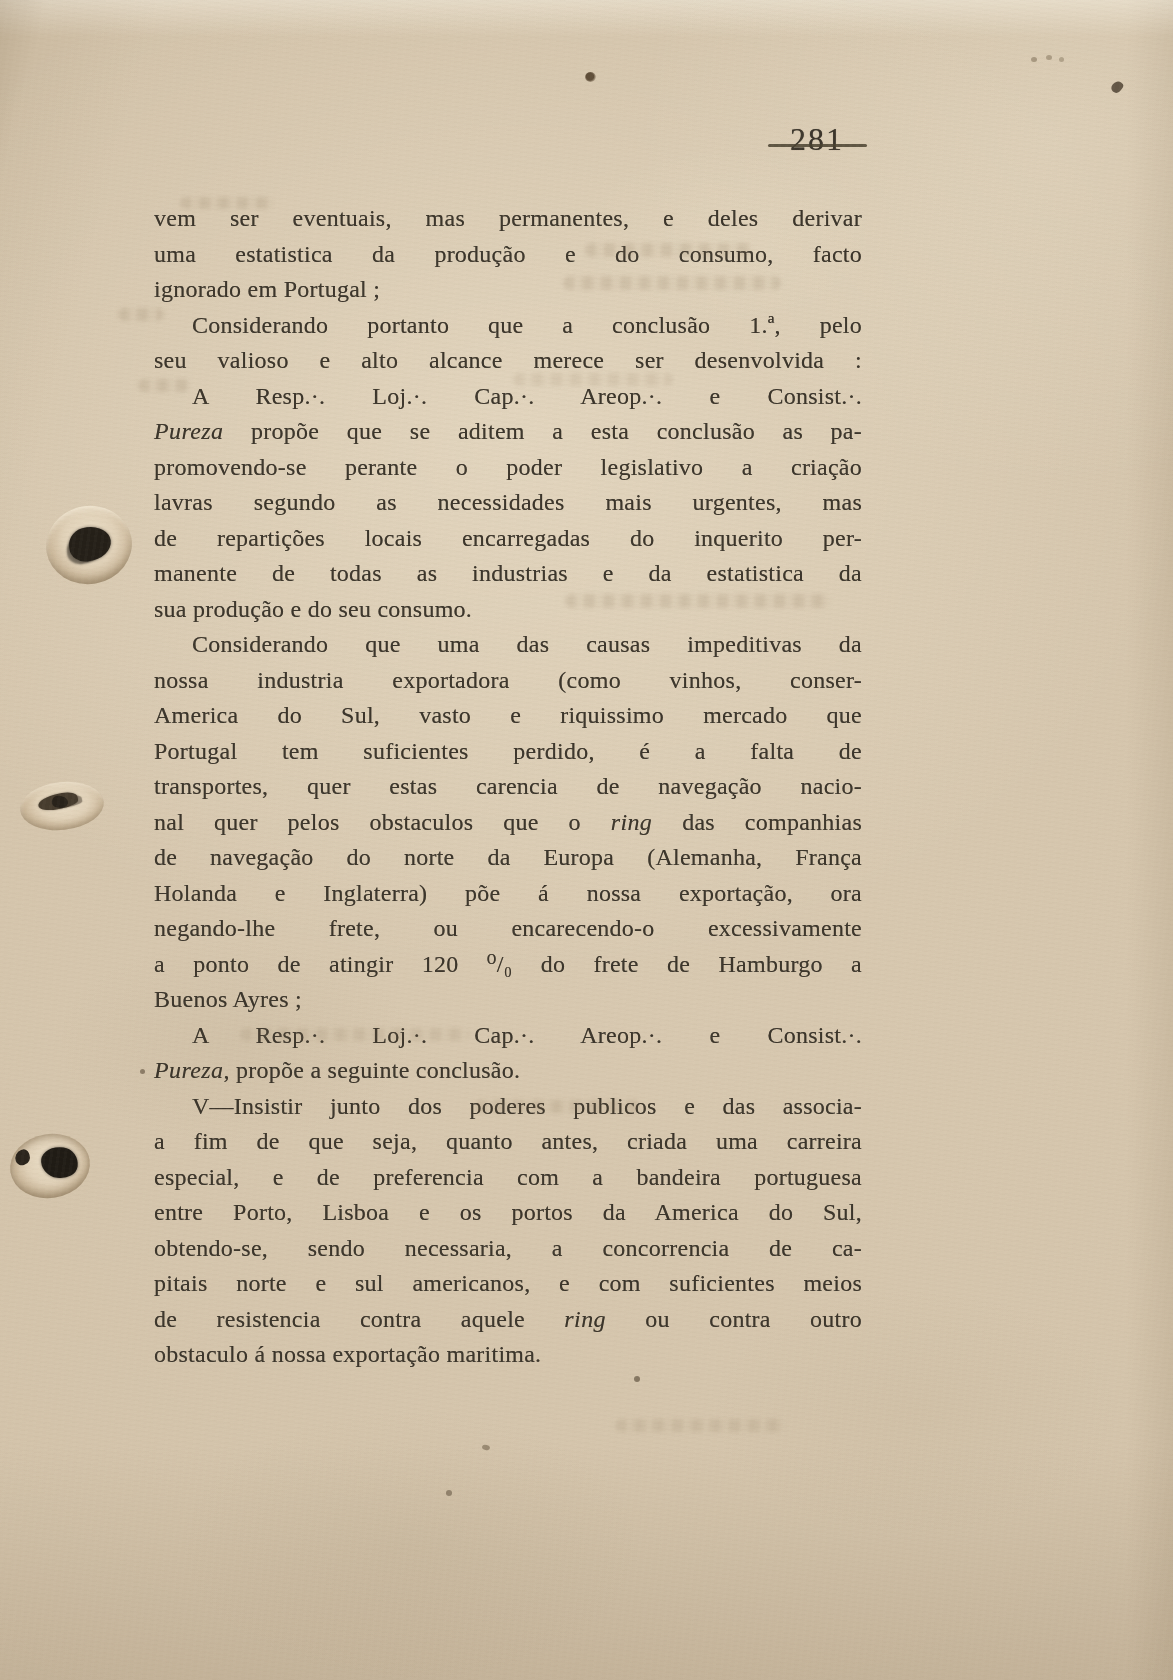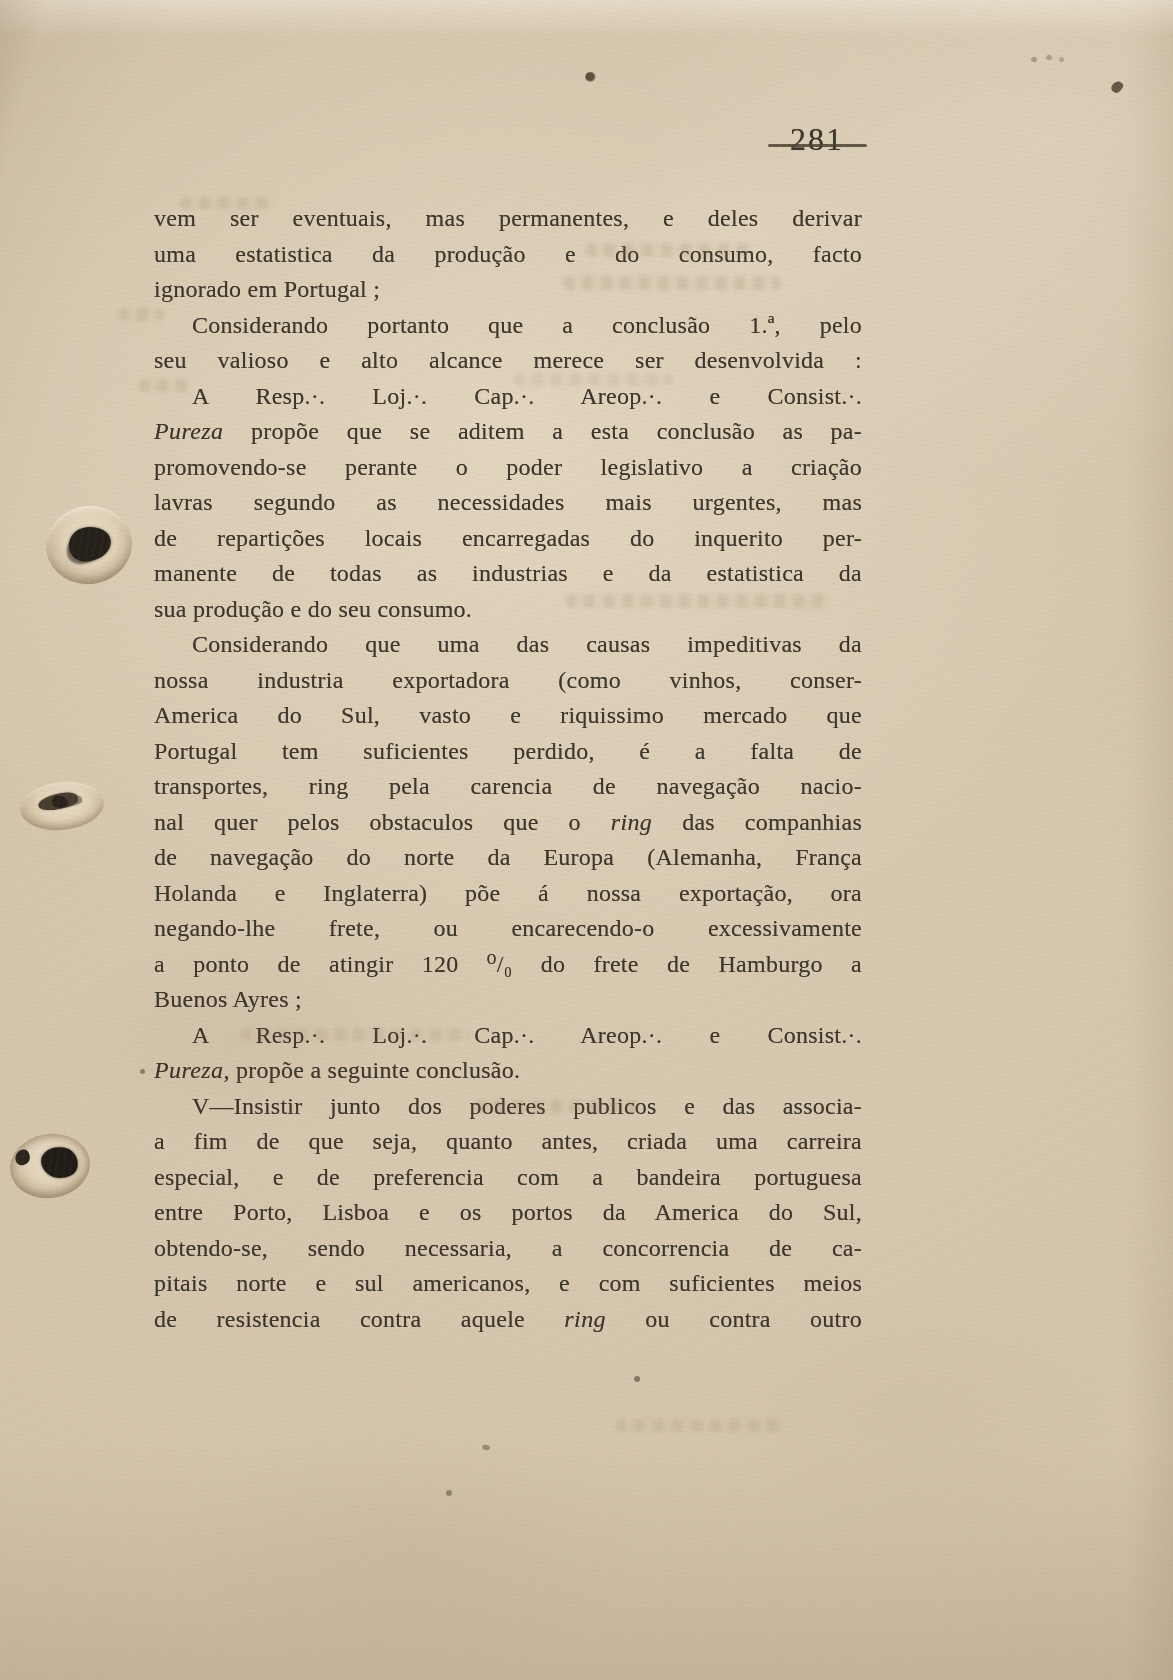--- a/index.html
+++ b/index.html
@@ -119,36 +119,37 @@
       <div class="line fill"><i>Pureza</i> propõe que se aditem a esta conclusão as pa-</div>
       <div class="line fill">promovendo-se perante o poder legislativo a criação</div>
       <div class="line fill">lavras segundo as necessidades mais urgentes, mas</div>
       <div class="line fill">de repartições locais encarregadas do inquerito per-</div>
       <div class="line fill">manente de todas as industrias e da estatistica da</div>
       <div class="line">sua produção e do seu consumo.</div>
       <div class="line indent fill">Considerando que uma das causas impeditivas da</div>
       <div class="line fill">nossa industria exportadora (como vinhos, conser-</div>
       <div class="line fill">America do Sul, vasto e riquissimo mercado que</div>
       <div class="line fill">Portugal tem suficientes perdido, é a falta de</div>
-      <div class="line fill">transportes, ring pela carencia de navegação nacio-</div>
+      <div class="line fill">transportes, quer estas carencia de navegação nacio-</div>
       <div class="line fill">nal quer pelos obstaculos que o <i>ring</i> das companhias</div>
       <div class="line fill">de navegação do norte da Europa (Alemanha, França</div>
       <div class="line fill">Holanda e Inglaterra) põe á nossa exportação, ora</div>
       <div class="line fill">negando-lhe frete, ou encarecendo-o excessivamente</div>
       <div class="line fill">a ponto de atingir 120 ⁰/₀ do frete de Hamburgo a</div>
       <div class="line">Buenos Ayres ;</div>
       <div class="line indent fill">A Resp.·. Loj.·. Cap.·. Areop.·. e Consist.·.</div>
       <div class="line"><i>Pureza</i>, propõe a seguinte conclusão.</div>
       <div class="line indent fill">V—Insistir junto dos poderes publicos e das associa-</div>
       <div class="line fill">a fim de que seja, quanto antes, criada uma carreira</div>
       <div class="line fill">especial, e de preferencia com a bandeira portuguesa</div>
       <div class="line fill">entre Porto, Lisboa e os portos da America do Sul,</div>
       <div class="line fill">obtendo-se, sendo necessaria, a concorrencia de ca-</div>
       <div class="line fill">pitais norte e sul americanos, e com suficientes meios</div>
       <div class="line fill">de resistencia contra aquele <i>ring</i> ou contra outro</div>
+      <div class="line">obstaculo á nossa exportação maritima.</div>
     </div>
 
   <div class="ghost" id="g1"></div>
   <div class="ghost" id="g2"></div>
   <div class="ghost" id="g3"></div>
   <div class="ghost" id="g4"></div>
   <div class="ghost" id="g5"></div>
   <div class="ghost" id="g6"></div>
   <div class="ghost" id="g7"></div>
   <div class="ghost" id="g8"></div>

